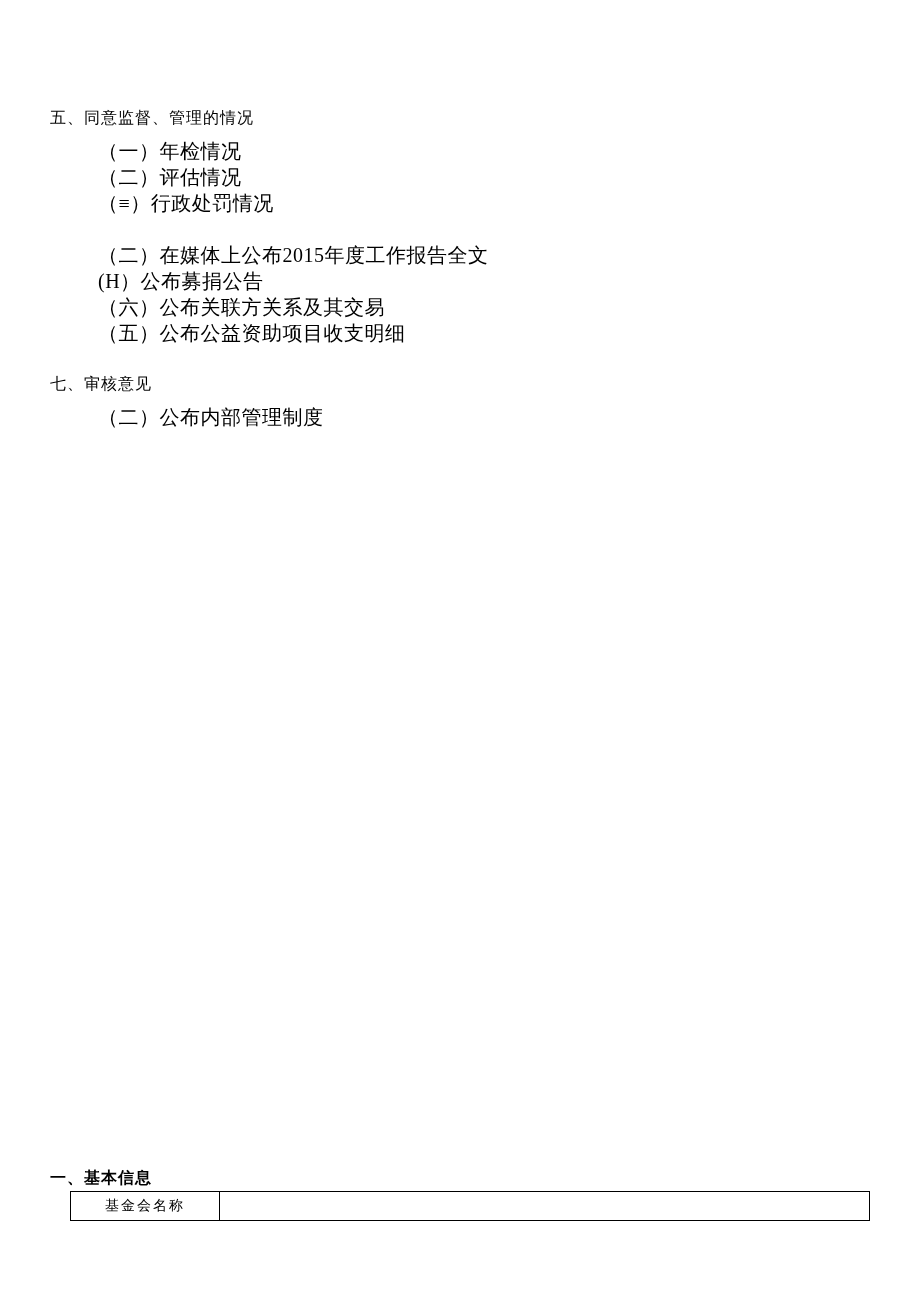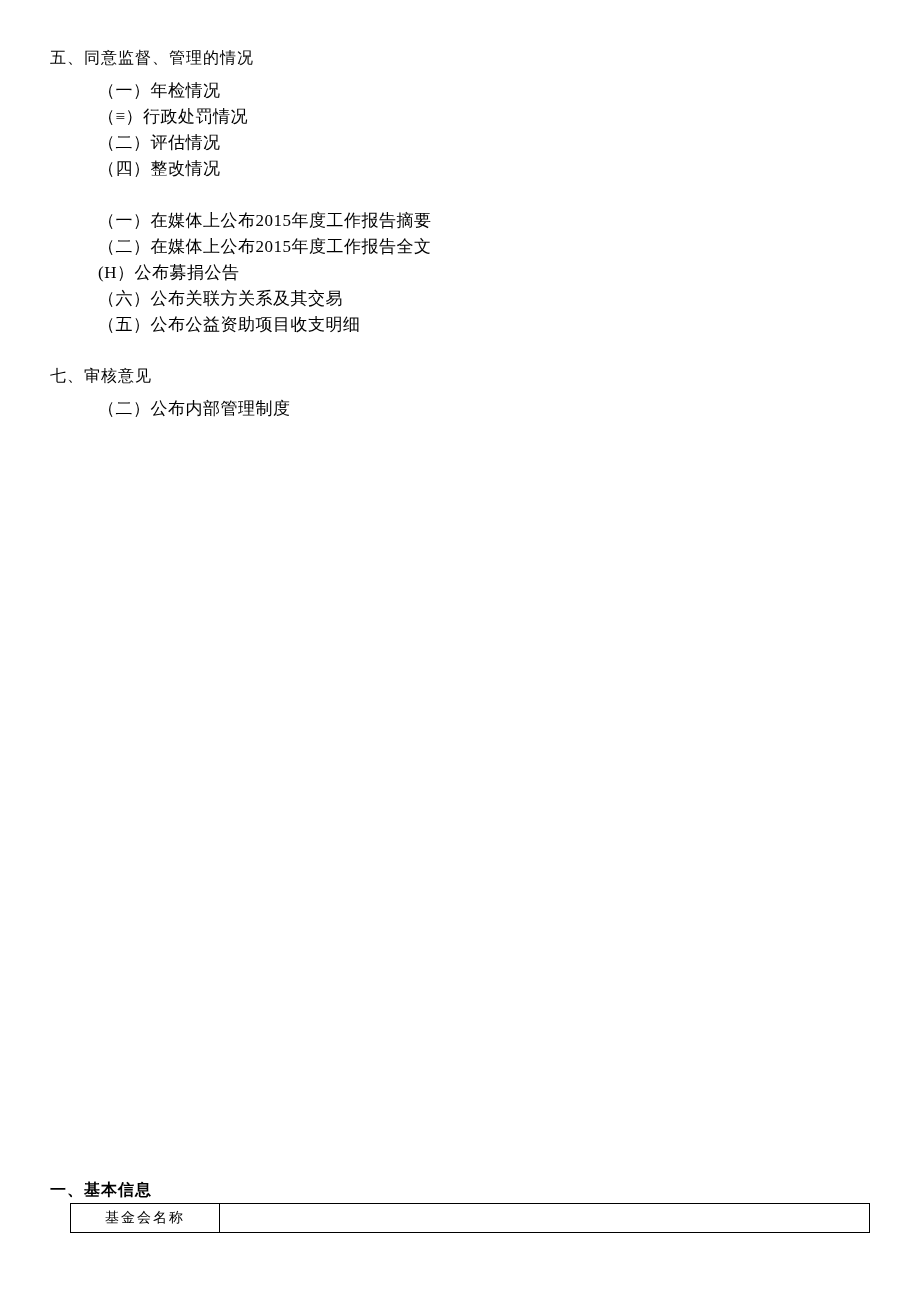--- a/index.html
+++ b/index.html
@@ -7,43 +7,43 @@
     padding: 0;
     background: #ffffff;
     font-family: "SimSun", "宋体", serif;
     color: #000;
     width: 920px;
   }
   .page {
     width: 920px;
     min-height: 1301px;
     box-sizing: border-box;
-    padding: 46px 50px 0 50px;
+    padding: 106px 50px 0 50px;
     position: relative;
   }
   .section-title {
     font-size: 16px;
     letter-spacing: 1px;
     margin: 0 0 8px 0;
     line-height: 24px;
   }
   .sub-item {
-    font-size: 17px;
+    font-size: 20px;
     margin-left: 48px;
     line-height: 26px;
     letter-spacing: 0.5px;
   }
   .section-block {
     margin-bottom: 26px;
   }
   .bottom-section {
     position: absolute;
     left: 50px;
     right: 50px;
-    bottom: 68px;
+    bottom: 80px;
   }
   .section-title-bottom {
     font-size: 16px;
     font-weight: bold;
     margin: 0 0 2px 0;
     letter-spacing: 1px;
   }
   table.info {
     border-collapse: collapse;
     width: 800px;
@@ -62,27 +62,25 @@
   }
 </style>
 </head>
 <body>
 
 <div class="page">
 
   <div class="section-block">
     <div class="section-title">五、同意监督、管理的情况</div>
     <div class="sub-item">（一）年检情况</div>
+    <div class="sub-item">（二）评估情况</div>
     <div class="sub-item">（≡）行政处罚情况</div>
-    <div class="sub-item">（二）评估情况</div>
-    <div class="sub-item">（四）整改情况</div>
   </div>
 
   <div class="section-block">
-    <div class="sub-item">（一）在媒体上公布2015年度工作报告摘要</div>
     <div class="sub-item">（二）在媒体上公布2015年度工作报告全文</div>
     <div class="sub-item">(H）公布募捐公告</div>
     <div class="sub-item">（六）公布关联方关系及其交易</div>
     <div class="sub-item">（五）公布公益资助项目收支明细</div>
   </div>
 
   <div class="section-block">
     <div class="section-title">七、审核意见</div>
     <div class="sub-item">（二）公布内部管理制度</div>
   </div>

